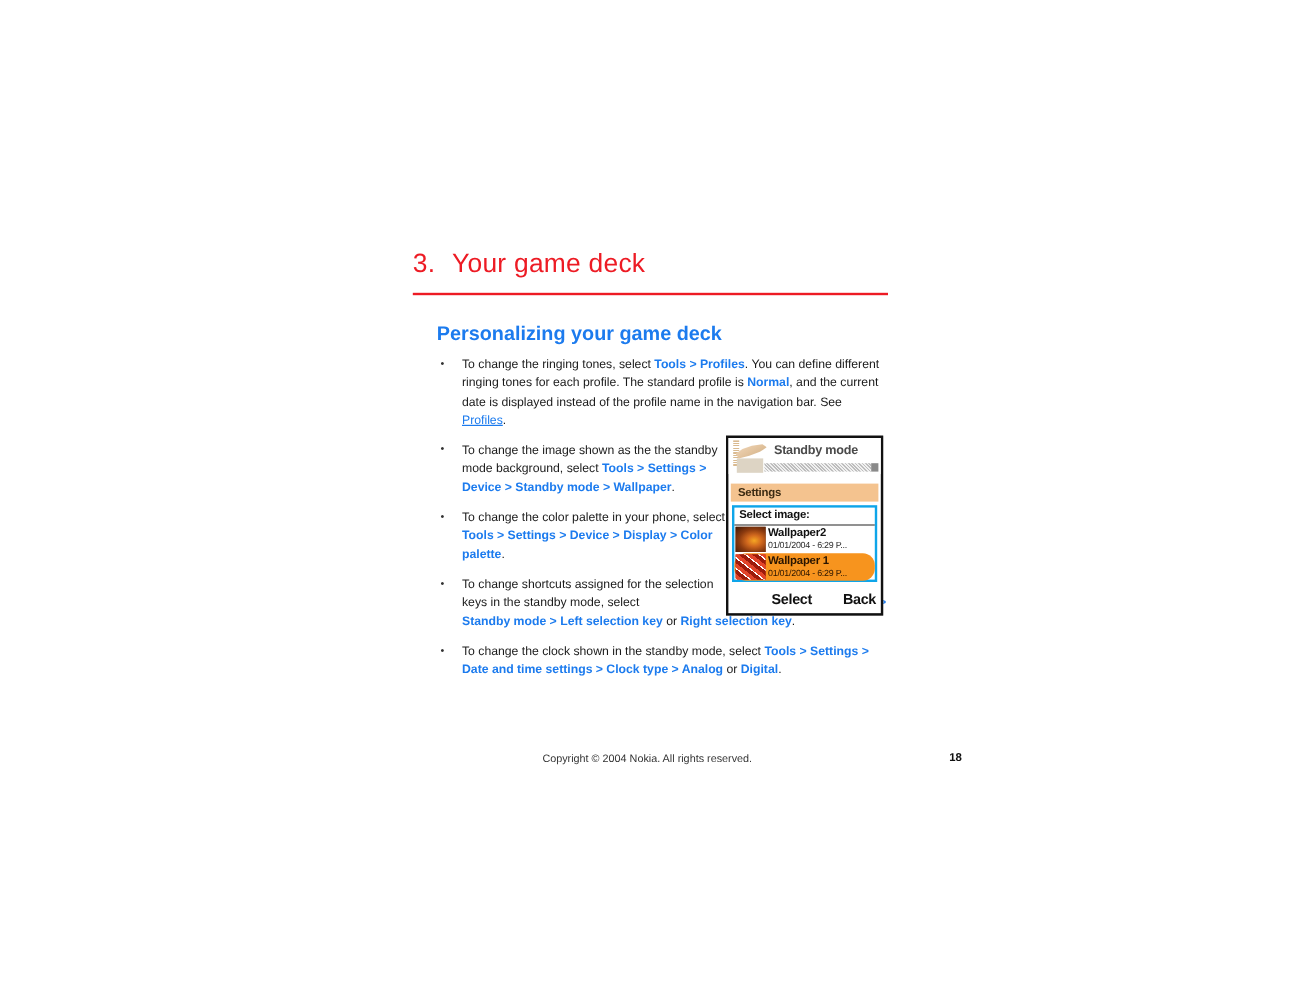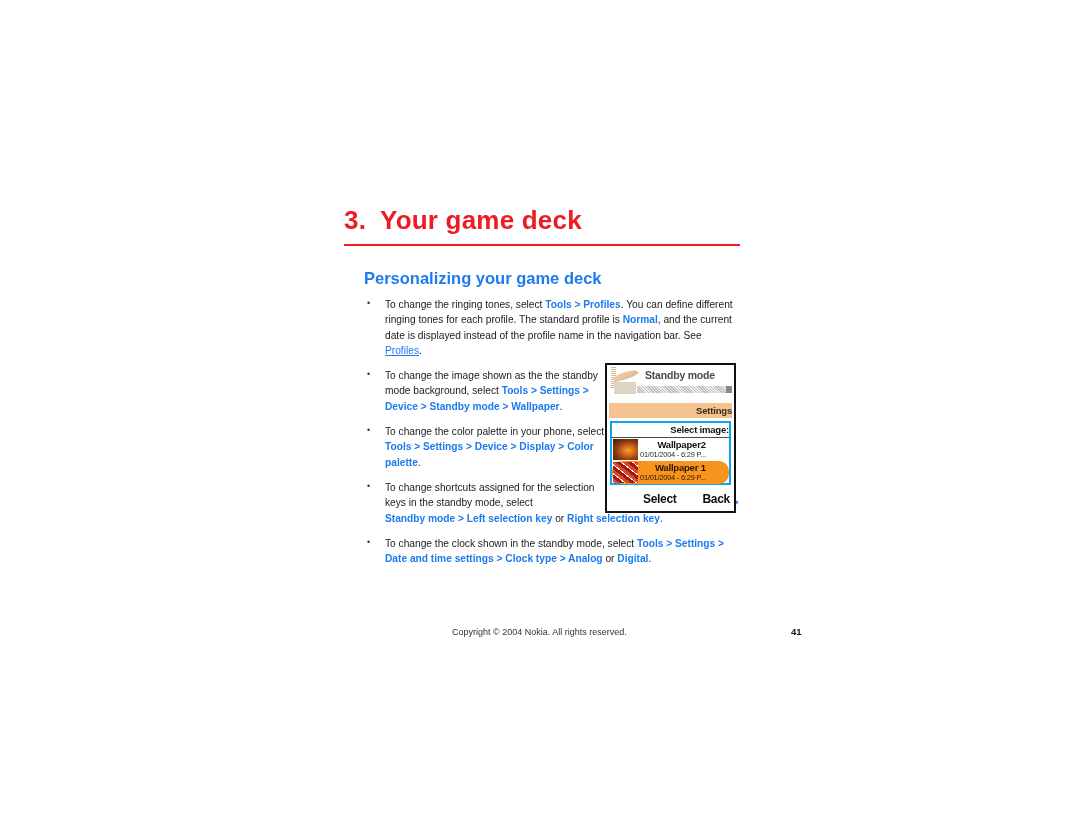--- a/index.html
+++ b/index.html
@@ -25,22 +25,22 @@
   }
 
   
   .chapter-head {
     position: absolute;
     left: 344px;
     top: 206px;
     width: 396px;
   }
   .chapter-title {
-    font-size: 26px;
-    font-weight: bold;
+    font-size: 22px;
+    font-weight: normal;
     color: #ED1B24;
     letter-spacing: 0.2px;
     white-space: nowrap;
     line-height: 28px;
   }
   .chapter-title .num {
     display: inline-block;
     margin-right: 14px;
   }
   .chapter-rule {
@@ -107,21 +107,20 @@
   .phone-figure {
     position: absolute;
     left: 605px;
     top: 363px;
     width: 131px;
     height: 150px;
     border: 2px solid #111111;
     background: #a3a3a3;
     box-sizing: border-box;
     overflow: hidden;
-    text-align: right;
   }
   .phone-inner {
     position: absolute;
     left: 0; top: 0;
     width: 127px;
     height: 146px;
     background: #fff;
   }
 
   
@@ -378,15 +377,15 @@
 
       <div class="ph-softkeys">
         <div class="ph-softkey">Select</div>
         <div class="ph-softkey">Back</div>
       </div>
 
     </div>
   </div>
 
   <div class="footer">Copyright © 2004 Nokia. All rights reserved.</div>
-  <div class="page-num">41</div>
+  <div class="page-num">18</div>
 
 </div>
 
 </body></html>

